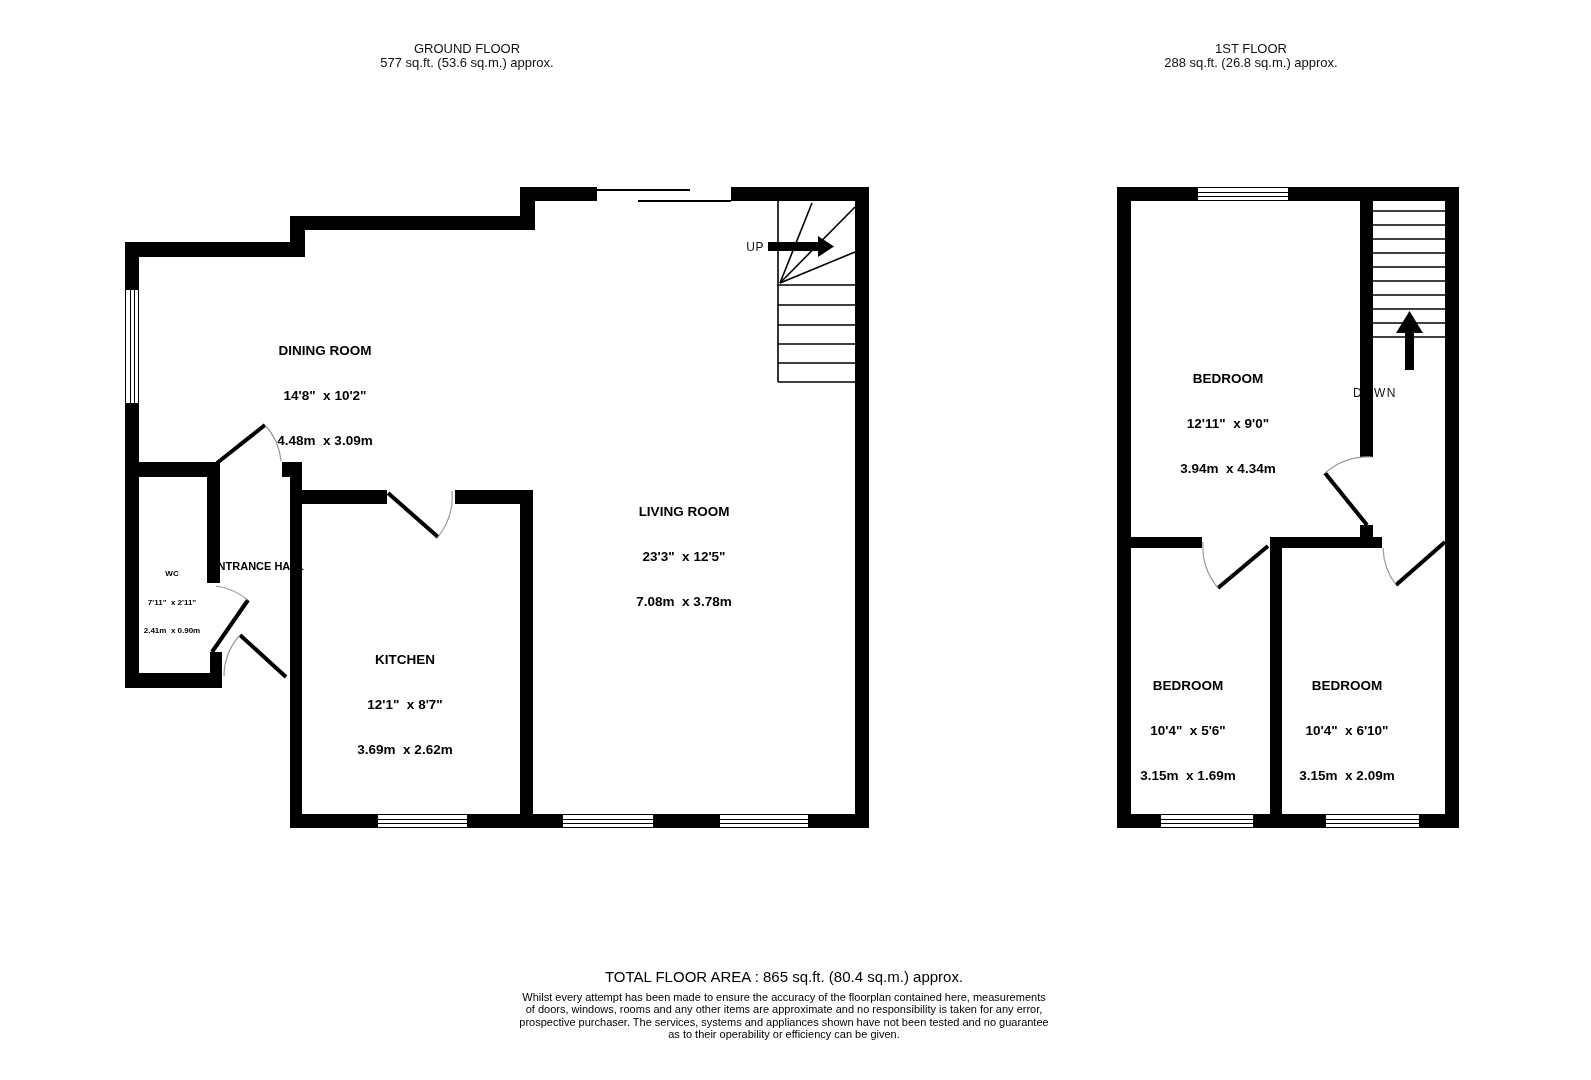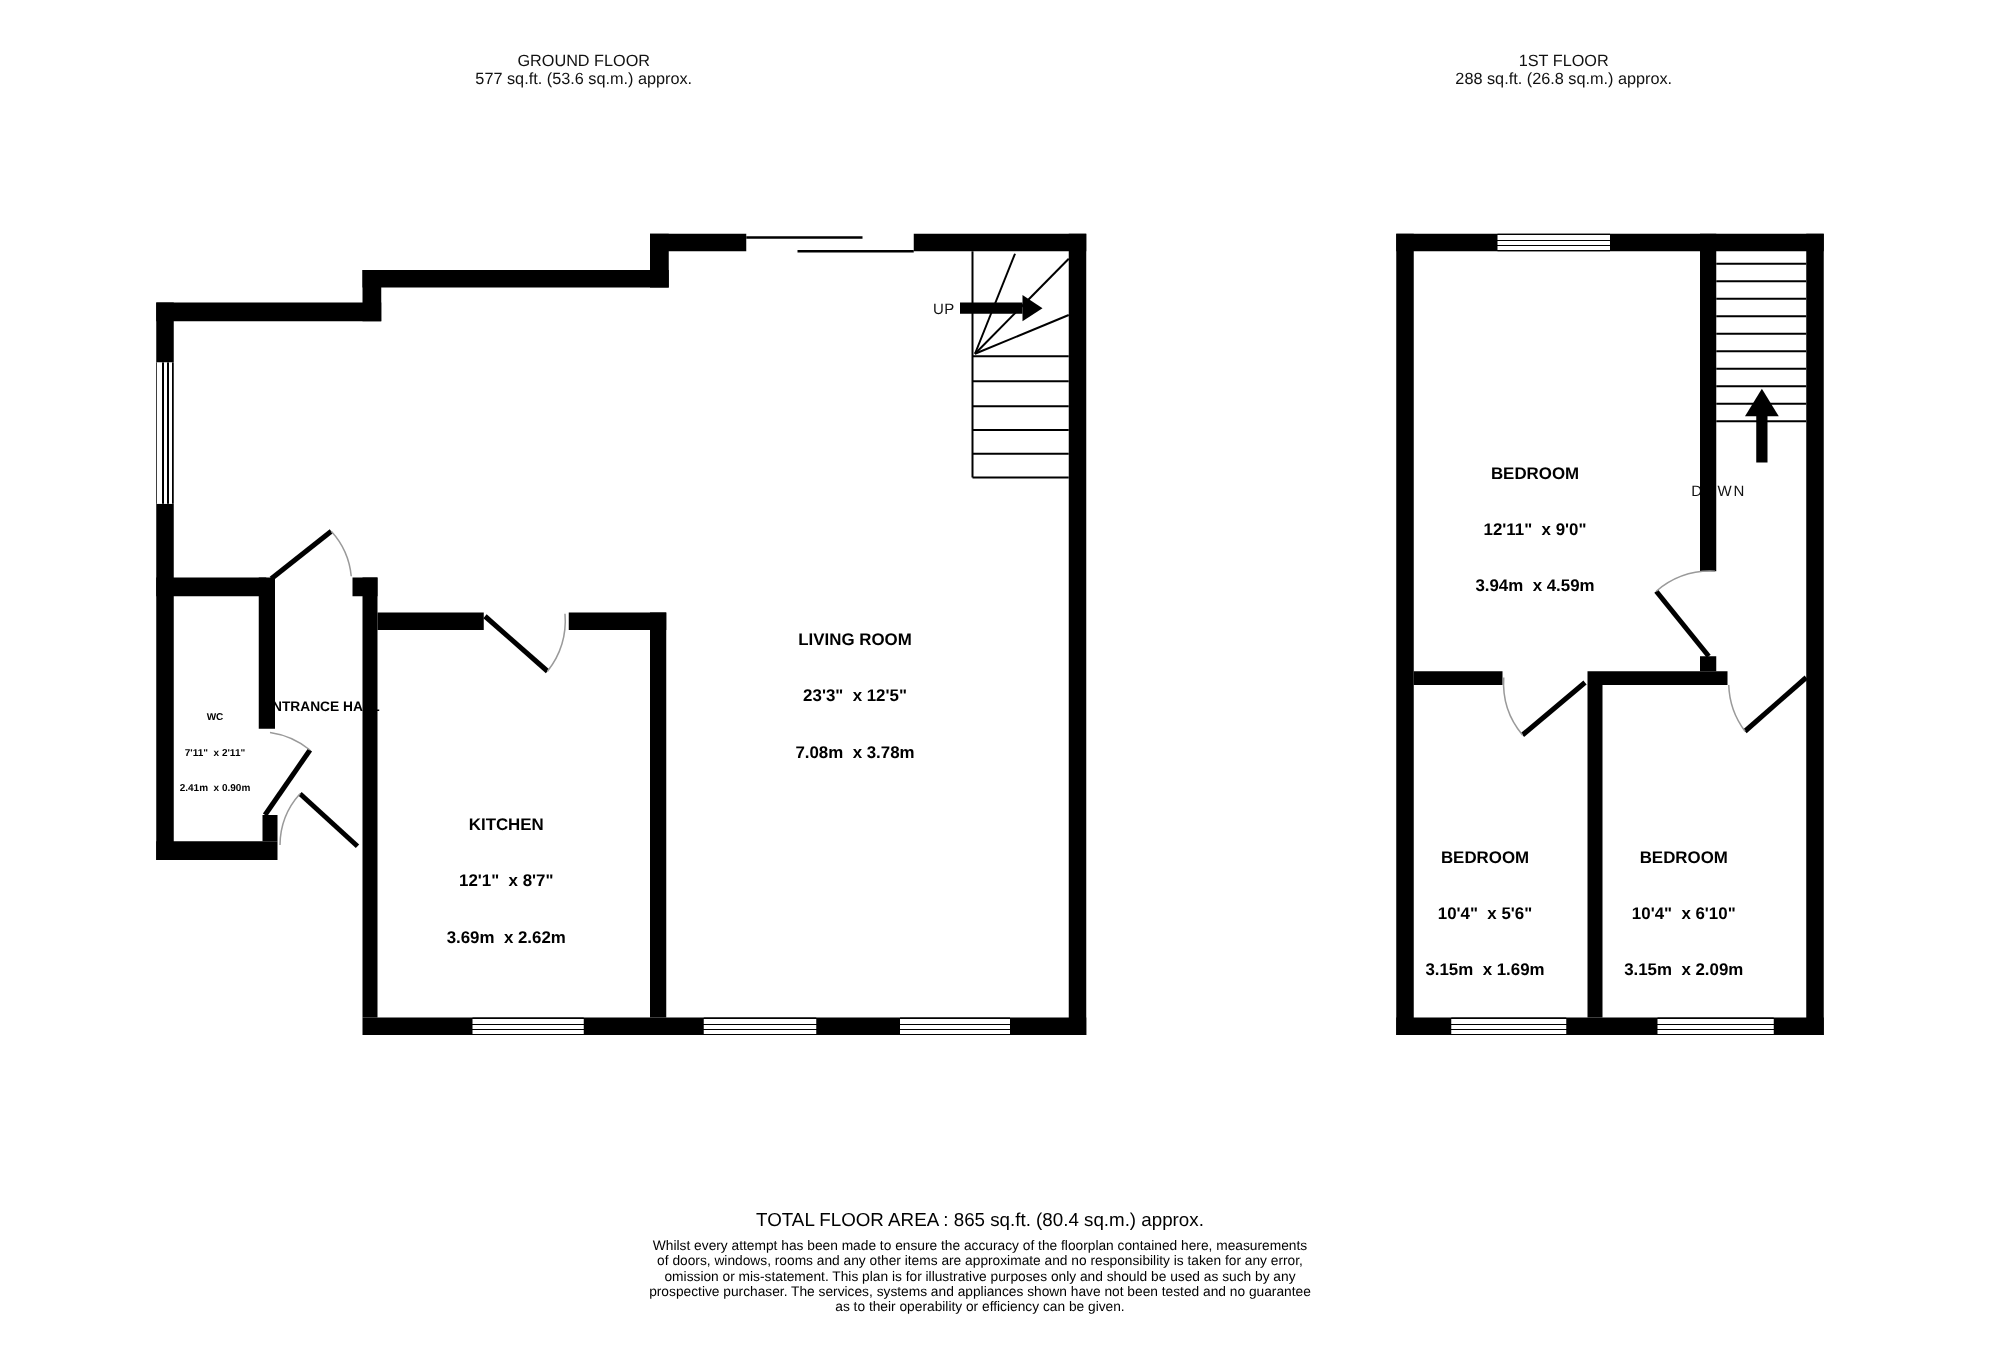--- a/index.html
+++ b/index.html
@@ -33,39 +33,44 @@
     <div>GROUND FLOOR</div>
     <div>577 sq.ft. (53.6 sq.m.) approx.</div>
   </div>
   <div class="floor-header" style="left:1051px;top:42px;">
     <div>1ST FLOOR</div>
     <div>288 sq.ft. (26.8 sq.m.) approx.</div>
   </div>
 
   <div class="hall-label" style="left:157px;top:560px;width:200px;">ENTRANCE HALL</div>
 
+  <div class="room-label" style="left:225px;top:313px;width:200px;">
+    <div>DINING ROOM</div>
+    <div class="dim">14'8"  x 10'2"</div>
+    <div class="dim">4.48m  x 3.09m</div>
+  </div>
   <div class="room-label" style="left:584px;top:474px;width:200px;">
     <div>LIVING ROOM</div>
     <div class="dim">23'3"  x 12'5"</div>
     <div class="dim">7.08m  x 3.78m</div>
   </div>
   <div class="room-label" style="left:305px;top:622px;width:200px;">
     <div>KITCHEN</div>
     <div class="dim">12'1"  x 8'7"</div>
     <div class="dim">3.69m  x 2.62m</div>
   </div>
   <div class="room-label wc-label" style="left:112px;top:550px;width:120px;">
     <div>WC</div>
     <div class="dim">7'11"  x 2'11"</div>
     <div class="dim">2.41m  x 0.90m</div>
   </div>
   <div class="room-label" style="left:1128px;top:341px;width:200px;">
     <div>BEDROOM</div>
     <div class="dim">12'11"  x 9'0"</div>
-    <div class="dim">3.94m  x 4.59m</div>
+    <div class="dim">3.94m  x 4.34m</div>
   </div>
   <div class="room-label" style="left:1088px;top:648px;width:200px;">
     <div>BEDROOM</div>
     <div class="dim">10'4"  x 5'6"</div>
     <div class="dim">3.15m  x 1.69m</div>
   </div>
   <div class="room-label" style="left:1247px;top:648px;width:200px;">
     <div>BEDROOM</div>
     <div class="dim">10'4"  x 6'10"</div>
     <div class="dim">3.15m  x 2.09m</div>
@@ -173,17 +178,16 @@
     <g fill="#000">
       <rect x="1405" y="331" width="9" height="39"></rect>
       <polygon points="1396,333 1409.5,311 1423,333"></polygon>
     </g>
   </svg>
 
   <div class="footer" style="left:504px;top:968px;width:560px;text-align:center;">
     <div class="total">TOTAL FLOOR AREA : 865 sq.ft. (80.4 sq.m.) approx.</div>
     <div class="disc">Whilst every attempt has been made to ensure the accuracy of the floorplan contained here, measurements</div>
     <div class="disc">of doors, windows, rooms and any other items are approximate and no responsibility is taken for any error,</div>
-    <div class="disc">omission or mis-statement. This plan is for illustrative purposes only and should be used as such by any</div>
     <div class="disc">prospective purchaser. The services, systems and appliances shown have not been tested and no guarantee</div>
     <div class="disc">as to their operability or efficiency can be given.</div>
   </div>
 </div>
 
 </body></html>

